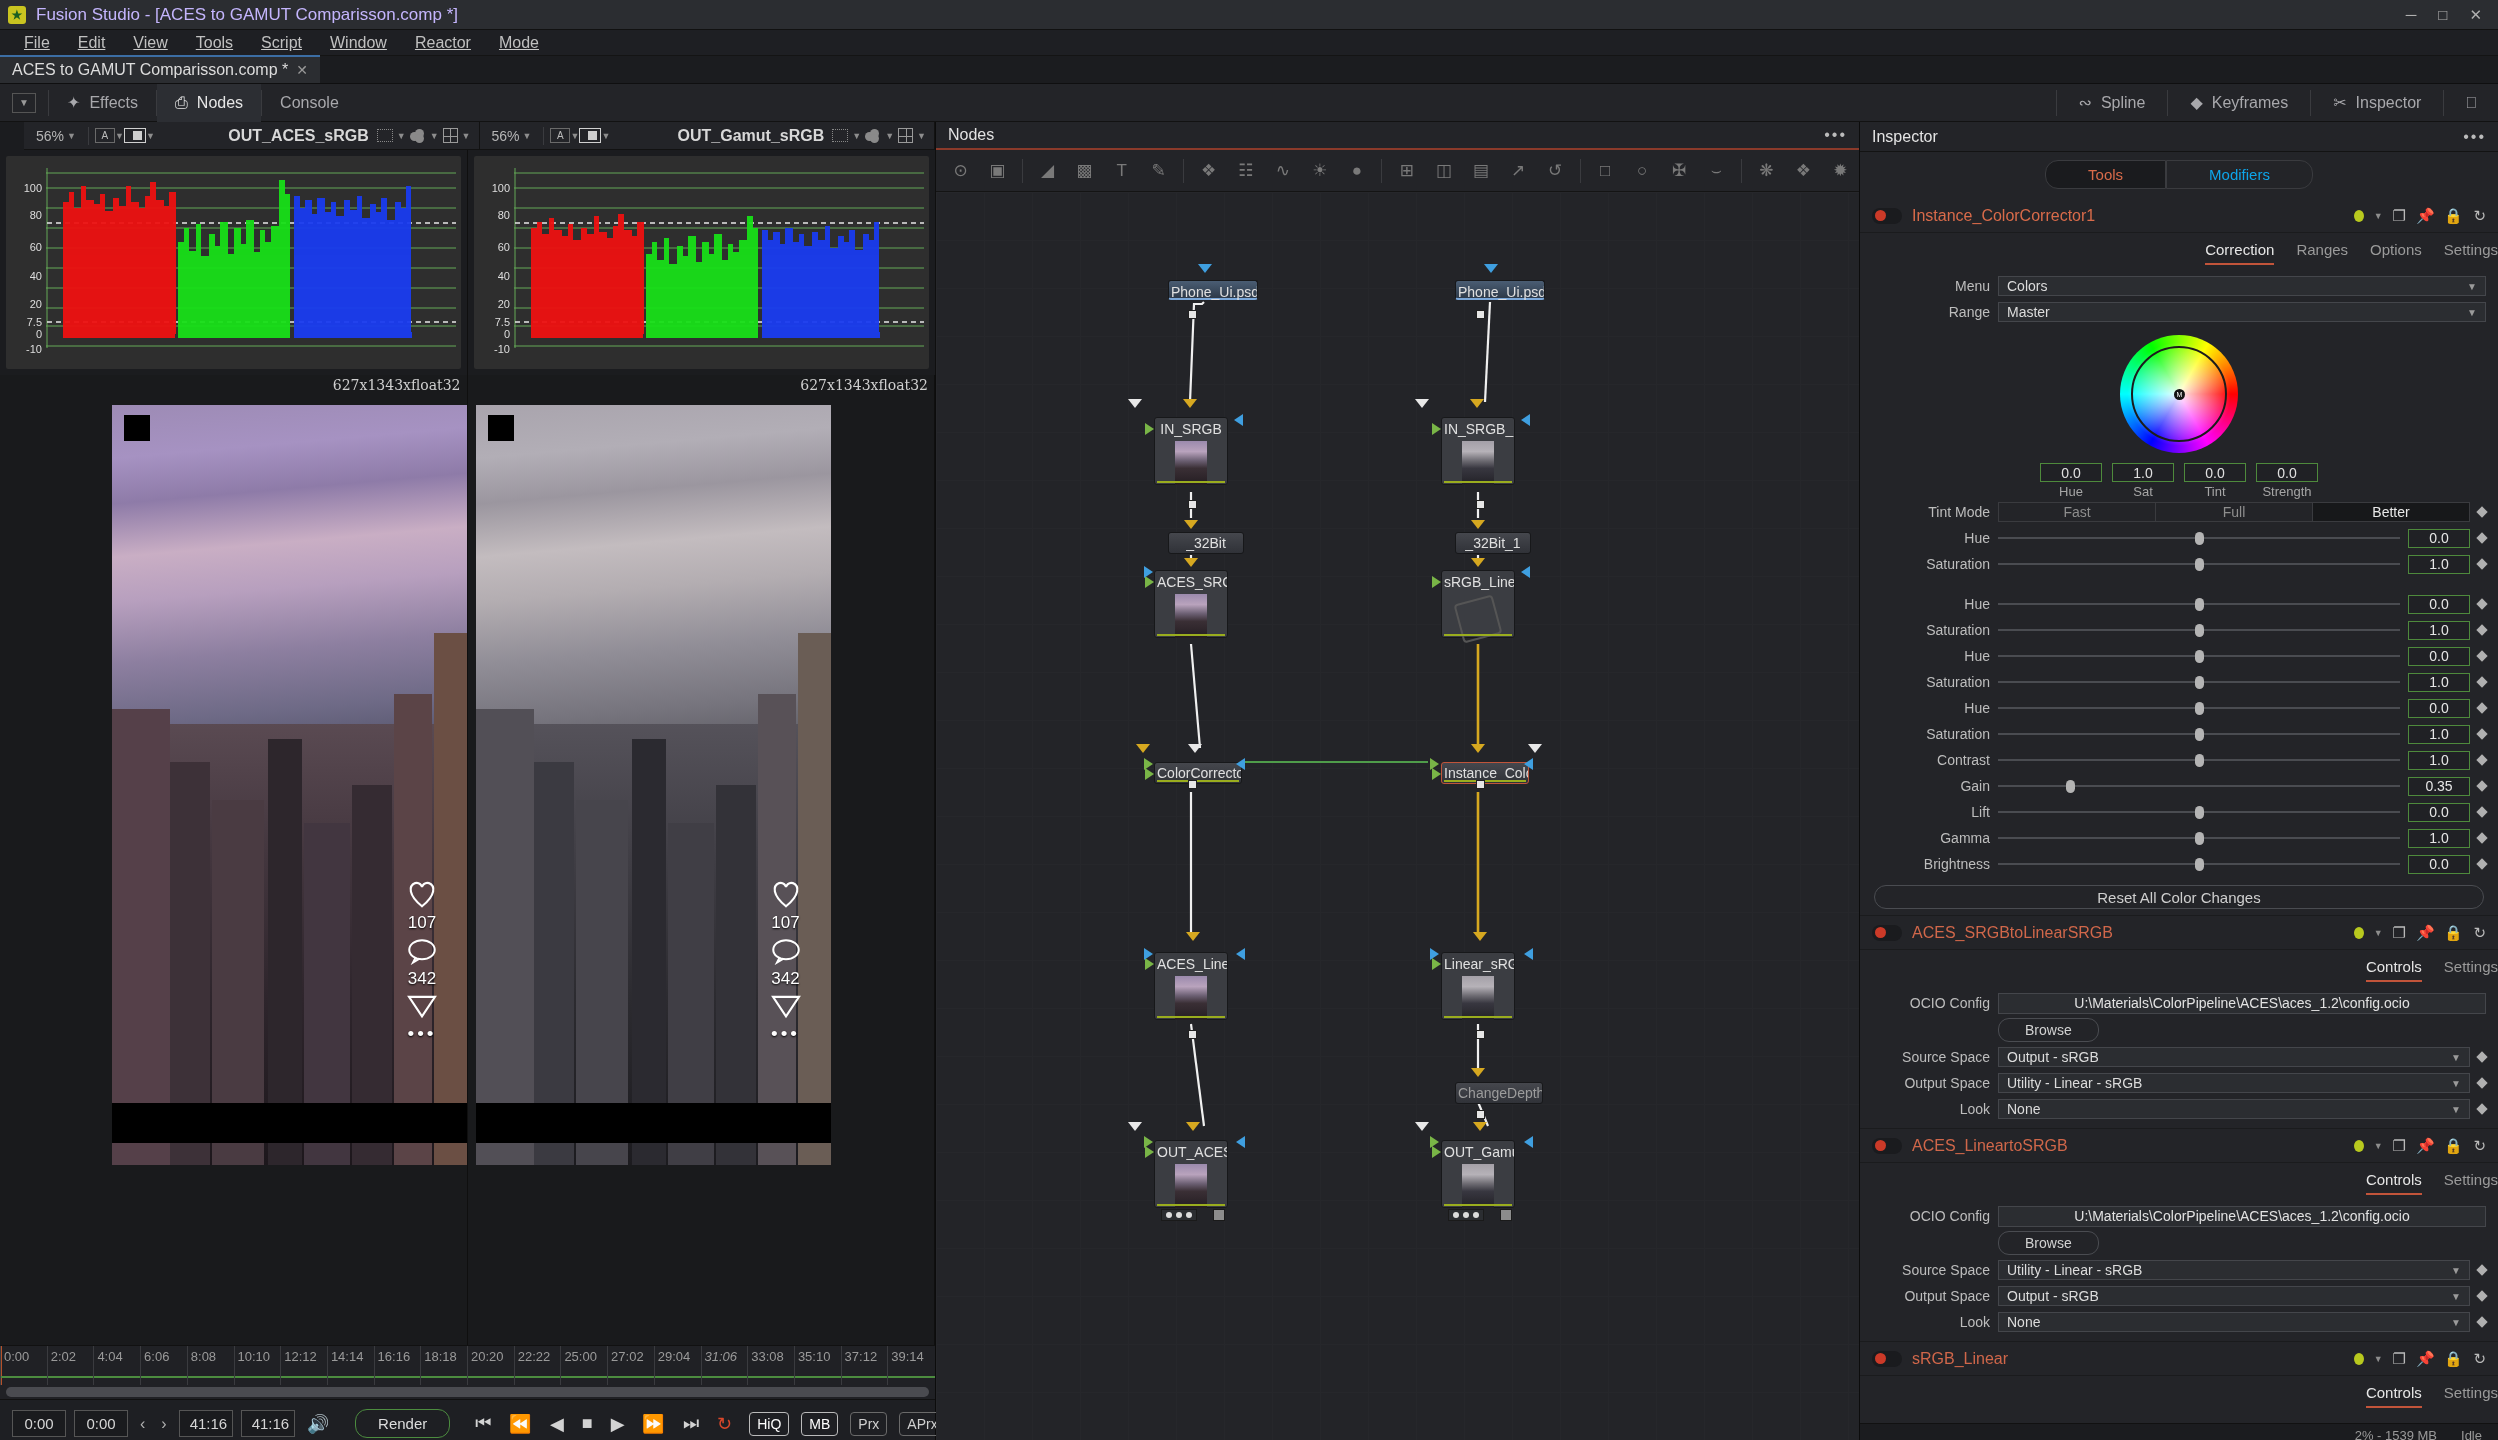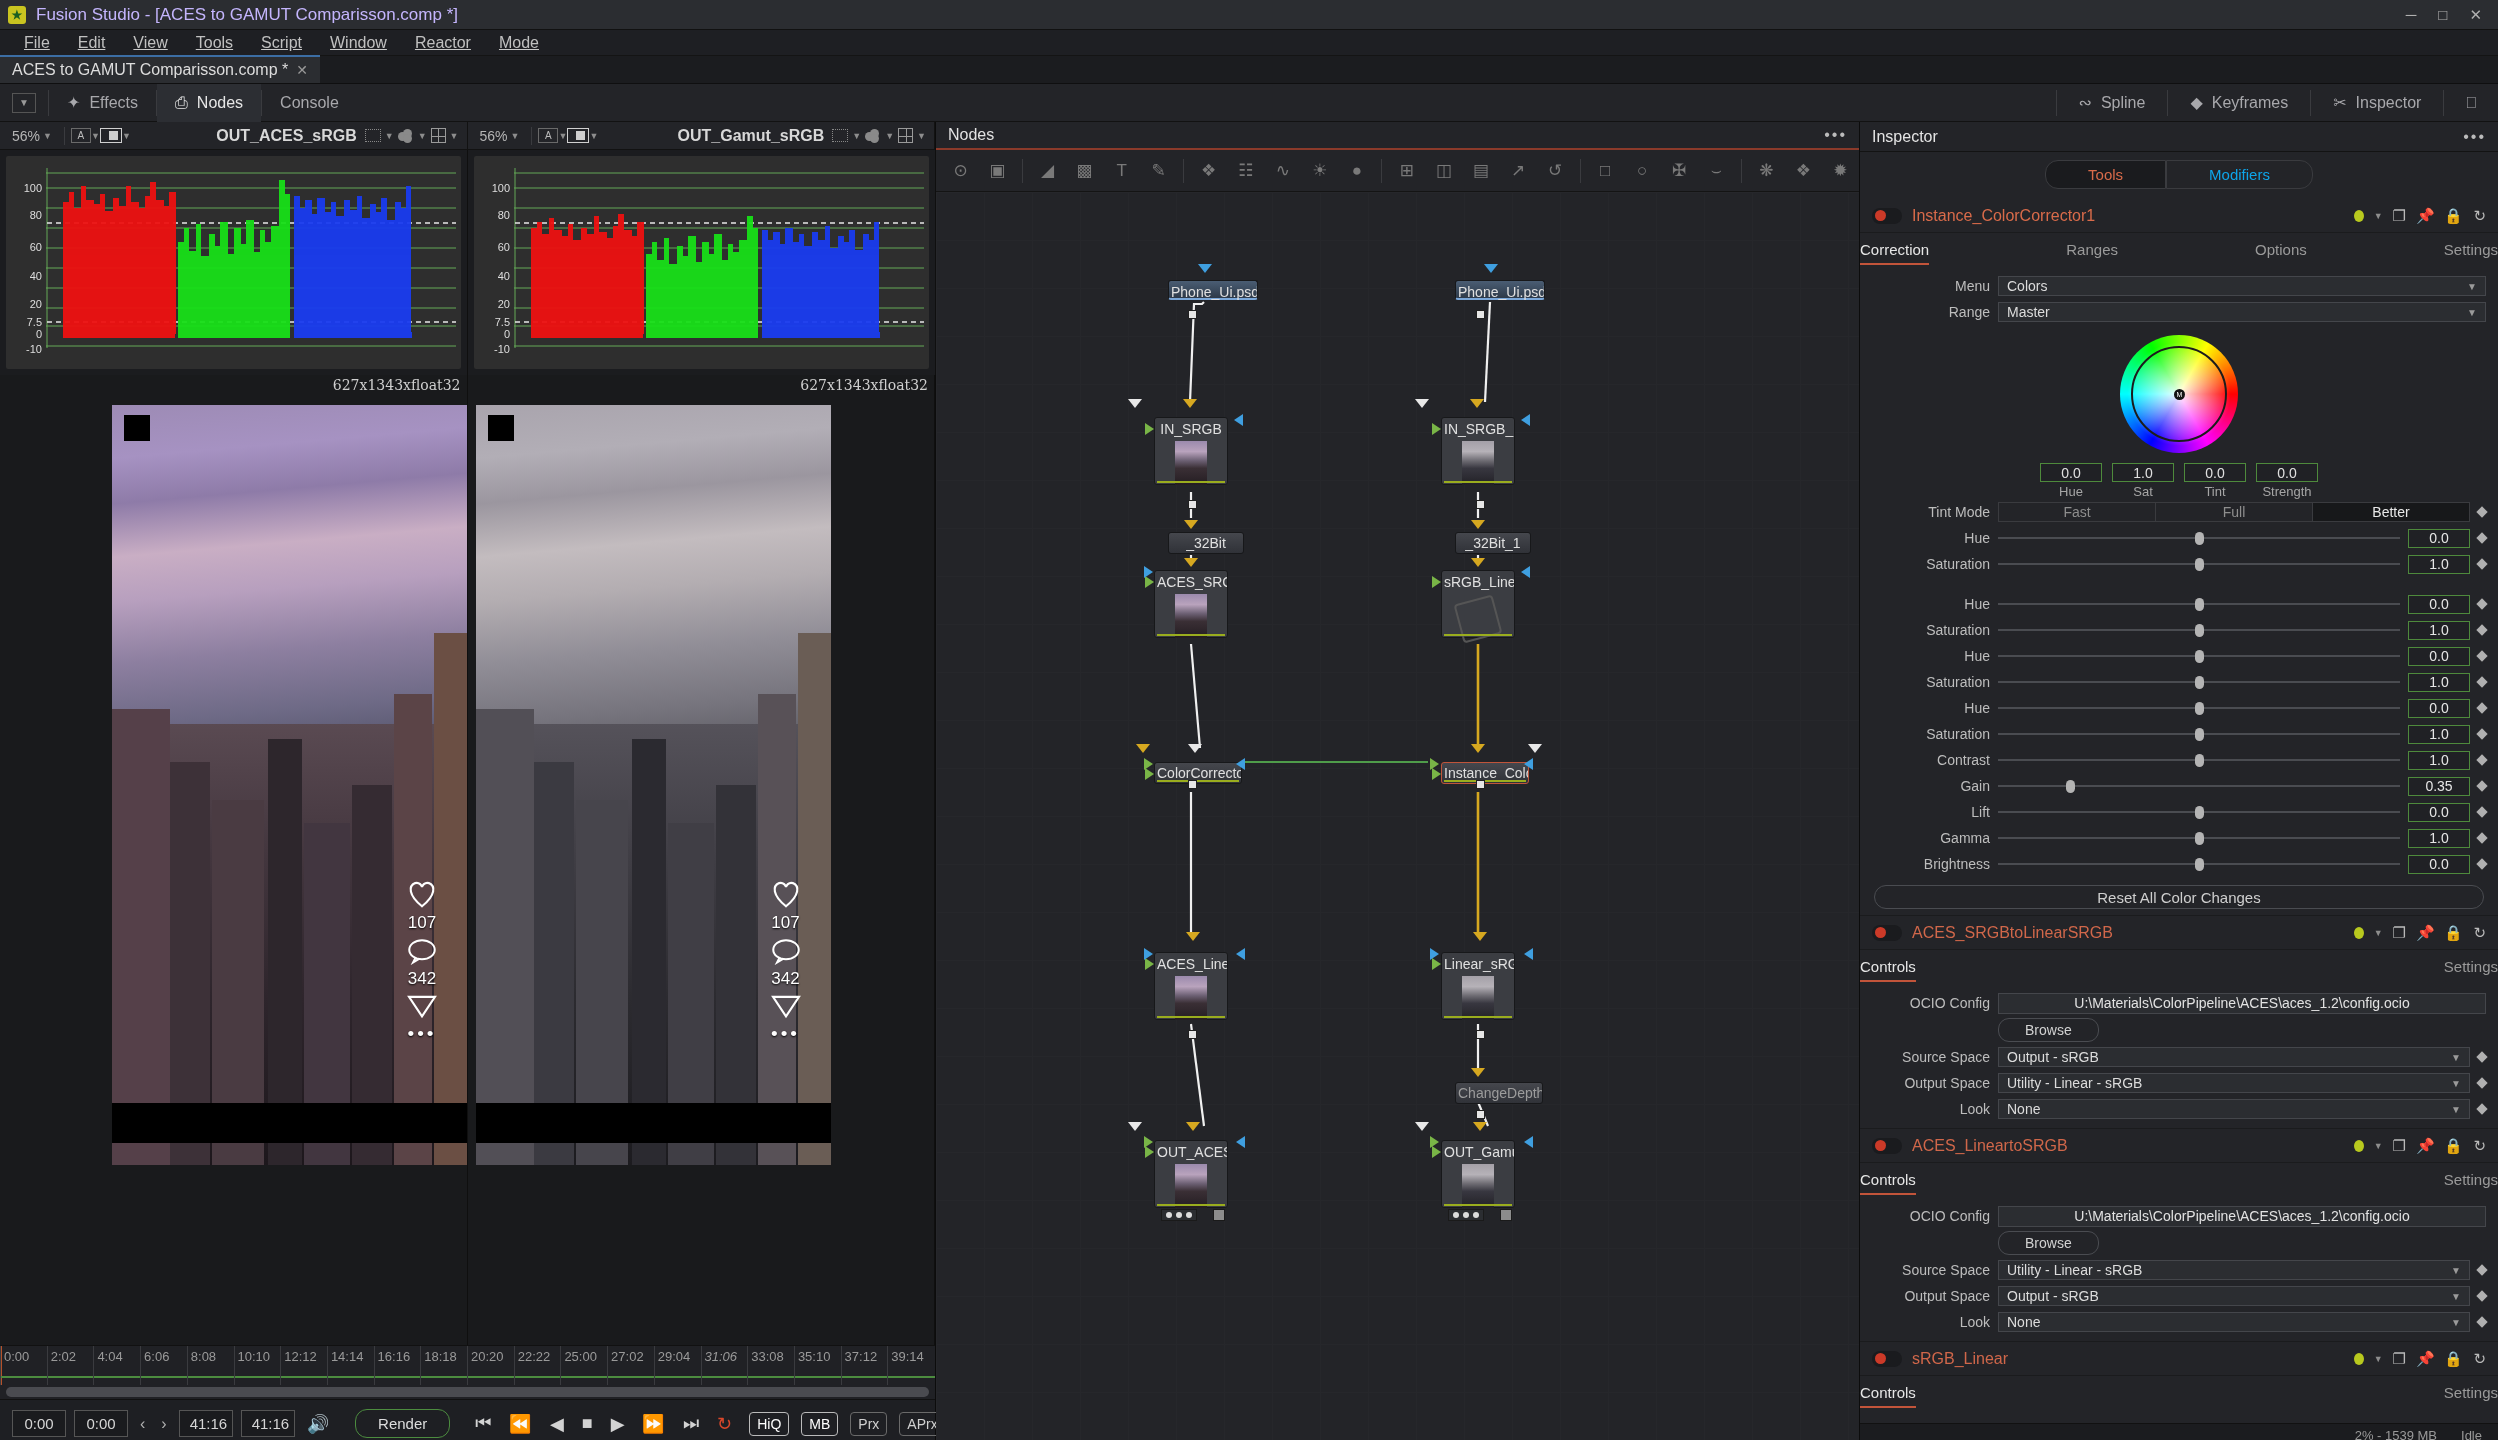--- a/index.html
+++ b/index.html
@@ -44,21 +44,21 @@
 
   
   .workarea { display:flex; width:2498px; height:1325px; }
   .leftcol { width:936px; display:flex; flex-direction:column;
     border-right:1px solid #0c0c0c; }
   .centercol { width:924px; display:flex; flex-direction:column;
     border-right:1px solid #0c0c0c; background:#232428;}
   .rightcol { width:837px; display:flex; flex-direction:column; background:#232428;}
 
   
-  .viewrow { display:flex; }
+  .viewrow { display:flex;margin-left:24px; }
   .vtoolbar { height:28px; background:#232428; display:flex; align-items:center;
      font-size:14px; color:#b5b5b5; border-bottom:1px solid #121212;
      border-right:1px solid #121212;}
   .vt-zoom { padding:0 6px 0 12px; display:flex;align-items:center;gap:3px;}
   .vt-sep { width:1px;height:18px;background:#3a3b3f;margin:0 6px;}
   .vt-sq { width:20px;height:15px;border:1px solid #6a6a6a; font-size:10px;
     display:flex;align-items:center;justify-content:center;color:#bbb;}
   .vt-sqw { width:22px;height:15px;border:1px solid #d0d0d0;
     display:flex;align-items:center;justify-content:center; }
   .vt-sqw i { width:9px;height:9px;background:#cfcfcf;display:block;
@@ -196,21 +196,21 @@
   .ttab:last-child { border-radius:0 13px 13px 0; }
   .toolhdr { display:flex;align-items:center;gap:10px;height:34px;padding:0 12px;
     border-bottom:1px solid #1a1b1d;}
   .toolhdr .pill { width:30px;height:16px;background:#1a1b1e;border-radius:8px;
     display:flex;align-items:center;padding-left:3px;}
   .toolhdr .pill i { width:11px;height:11px;border-radius:50%;background:#cc3a28;display:block;}
   .toolhdr .nm { color:#d96b4a; font-size:16px;}
   .toolhdr .right { margin-left:auto;display:flex;align-items:center;gap:10px;}
   .dotgreen { width:10px;height:12px;border-radius:50%;background:#b8c91e;}
   .hicon { color:#b9b9b9;font-size:15px;}
-  .subtabs { display:flex;justify-content:space-between;gap:22px;padding:8px 0 0;
+  .subtabs { display:flex;justify-content:flex-end;gap:22px;padding:8px 0 0;
     font-size:15px;color:#9a9a9a;}
   .subtabs .on { color:#e6e6e6; padding-bottom:5px;border-bottom:2px solid #c2543a;}
   .row { display:flex;align-items:center;height:26px;padding:0 12px;gap:8px;}
   .rlab { width:118px; text-align:right; font-size:14px; color:#bdbdbd;}
   .combo { flex:1; background:#2b2d31; border:1px solid #44464b;
     height:20px; display:flex;align-items:center;padding:0 8px;
     font-size:14px;color:#dcdcdc;}
   .combo .cv { margin-left:auto;color:#9a9a9a;font-size:10px;}
   .diamond { width:8px;height:8px;background:#b0b0b0;transform:rotate(45deg);}
   .wheelwrap { display:flex;justify-content:center;padding:10px 0 4px;}

